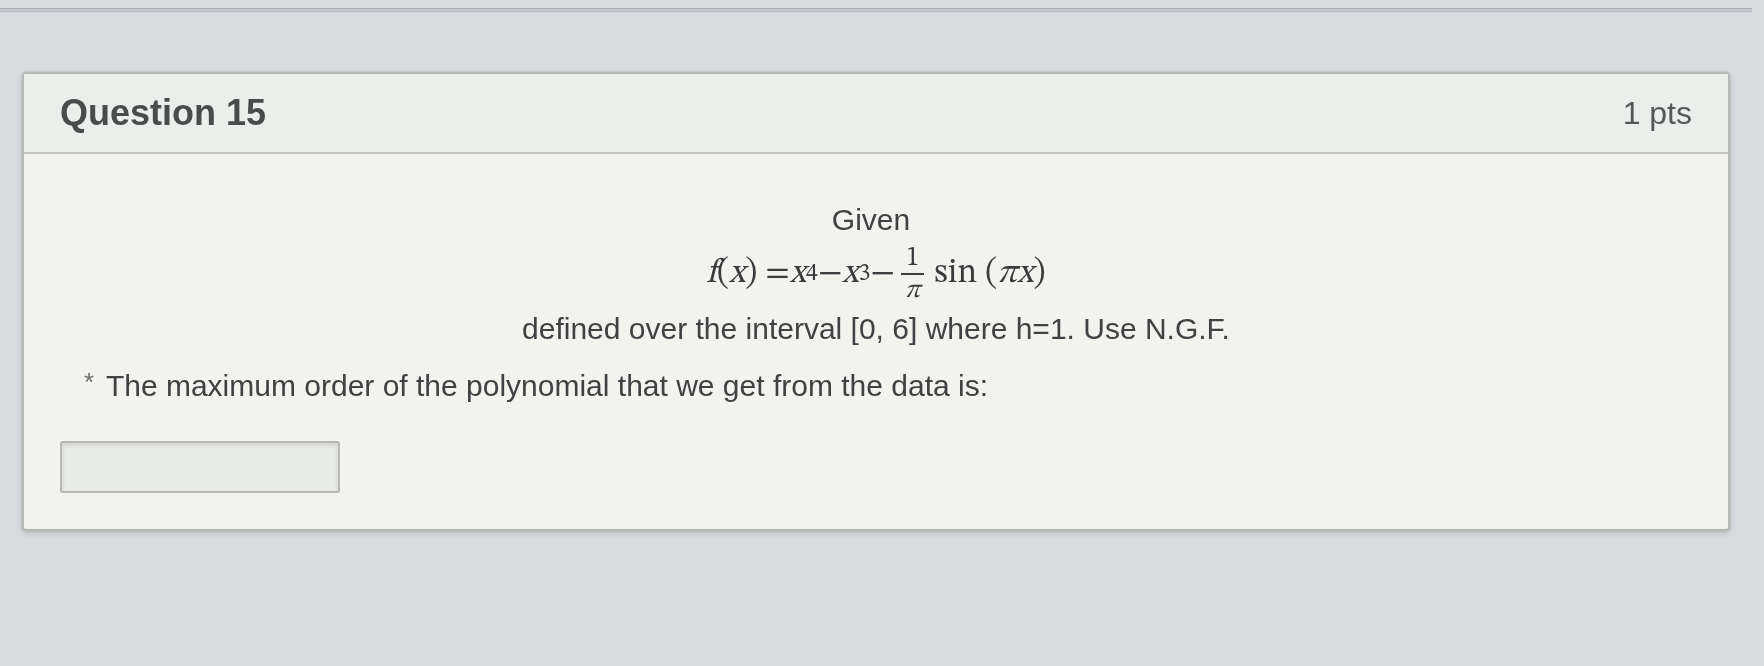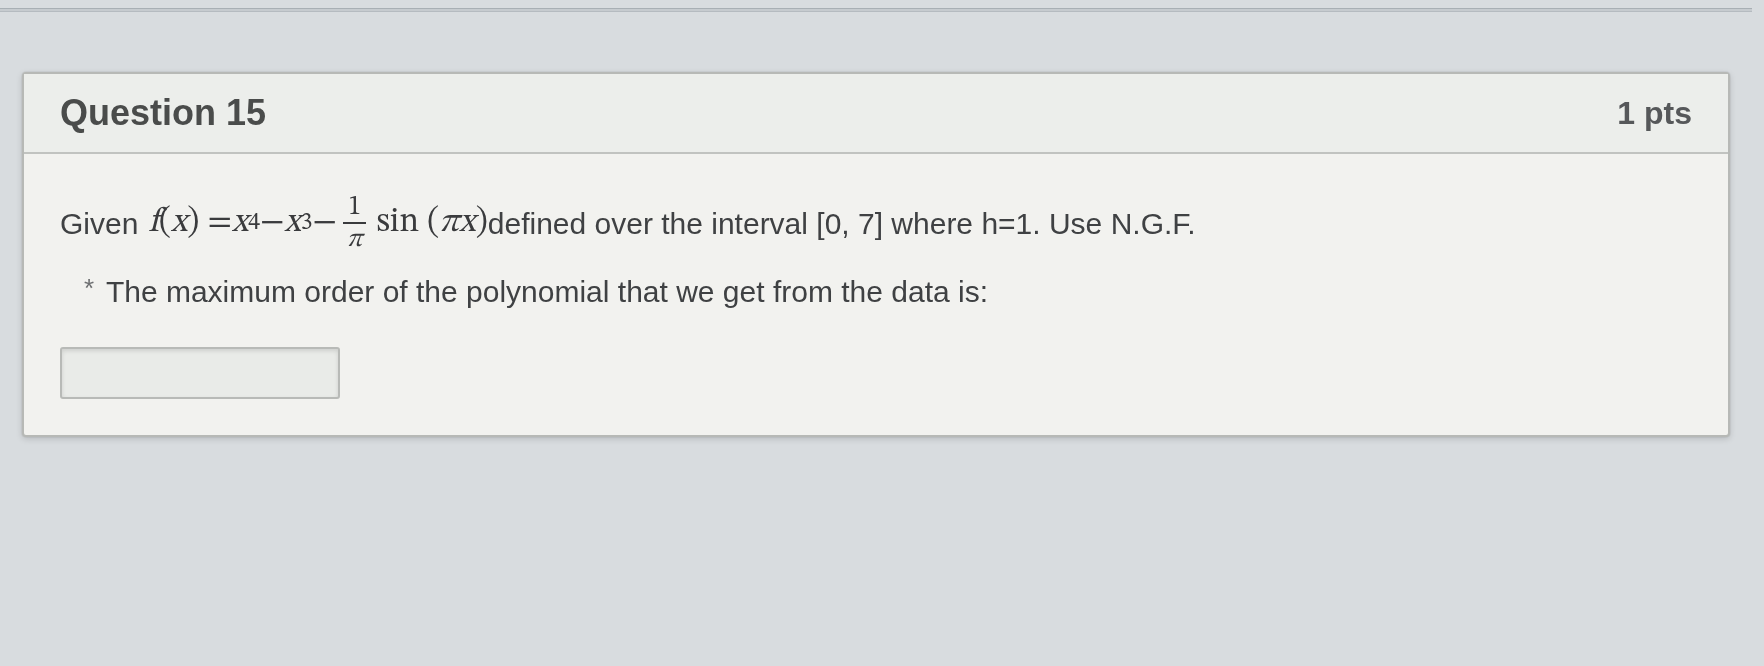--- a/index.html
+++ b/index.html
@@ -41,35 +41,36 @@
     border-bottom: 2px solid #c1c3c0;
     background: #eceeeb;
   }
   .question-title {
     font-size: 36px;
     font-weight: 700;
     color: #4a4c4b;
   }
   .question-pts {
     font-size: 32px;
-    font-weight: 700;
+    font-weight: 400;
     color: #56585a;
   }
   .question-body {
     padding: 40px 36px 36px 36px;
     color: #3f4143;
     font-size: 30px;
     line-height: 1.7;
   }
   .math-line {
     display: flex;
     flex-wrap: wrap;
     align-items: center;
     gap: 0;
-    margin-bottom: 14px;
+    margin-bottom: 6px;
+    flex-direction: column;
   }
   .given-label {
     margin-right: 10px;
   }
   .math {
     font-family: "Cambria Math", "STIX Two Math", "Times New Roman", serif;
     font-size: 34px;
     color: #3a3b3d;
     display: inline-flex;
     align-items: center;
@@ -164,21 +165,21 @@
             <span class="bar"></span>
             <span class="den it">π</span>
           </span>
 
           <span class="after-frac"> sin (</span>
           <span class="it">π</span>
           <span class="it">x</span>
           <span>)</span>
         </span>
 
-        <span> defined over the interval [0, 7] where h=1. Use N.G.F.</span>
+        <span> defined over the interval [0, 6] where h=1. Use N.G.F.</span>
       </div>
 
 
       <div class="prompt-line">
         <span class="req-mark">*</span><span> The maximum order of the polynomial that we get from the data is:</span>
       </div>
 
       <input type="text" class="answer-input" value="" style="">
     </div>
 

